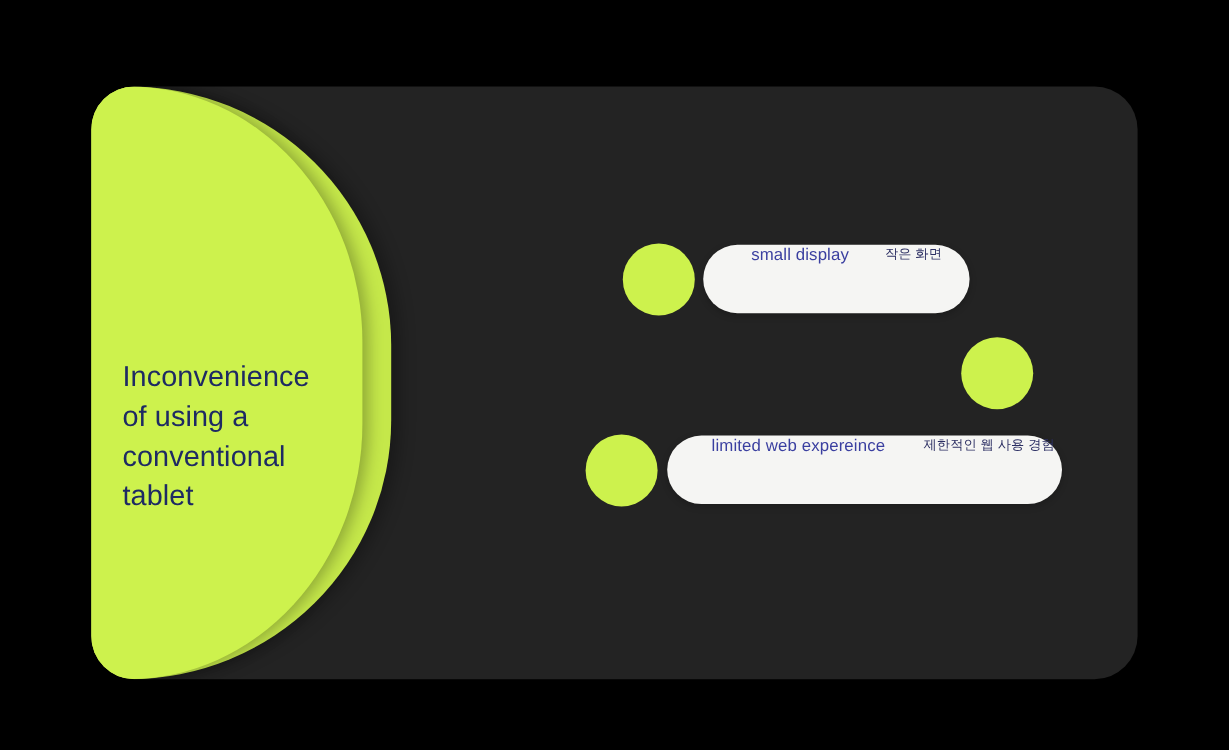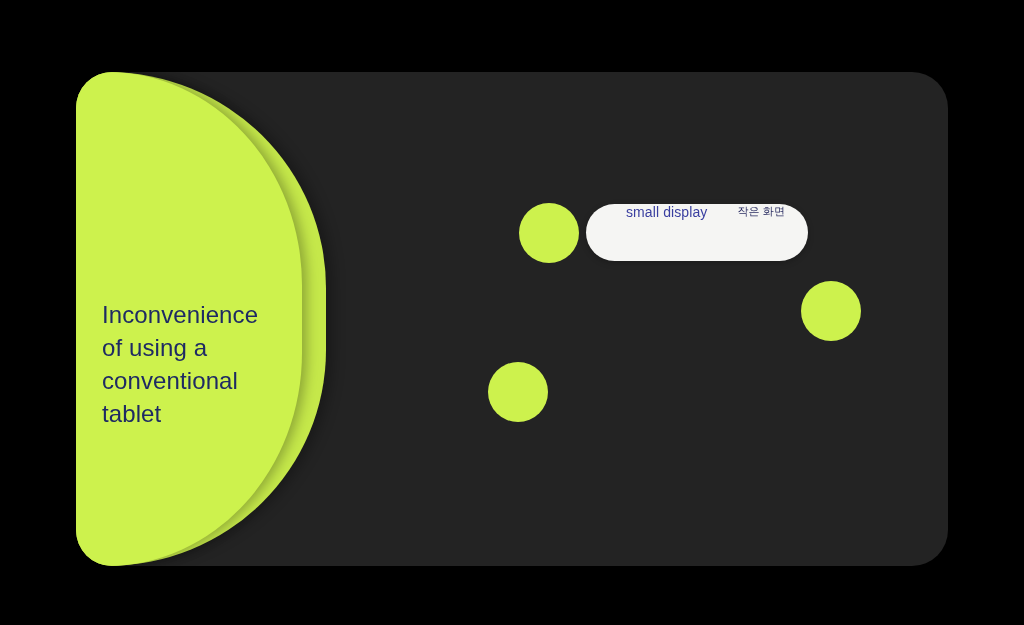--- a/index.html
+++ b/index.html
@@ -125,15 +125,19 @@
 
     <div class="dot" id="dot-1"></div>
     <div class="pill" id="pill-1">
       <span class="en">small display</span>
       <span class="ko">작은 화면</span>
     </div>
 
     <div class="dot" id="dot-2"></div>
 
     <div class="dot" id="dot-3"></div>
+    <div class="pill" id="pill-3">
+      <span class="en">limited web expereince</span>
+      <span class="ko">제한적인 웹 사용 경험</span>
+    </div>
 
   </div>
 </div>
 
 </body></html>

